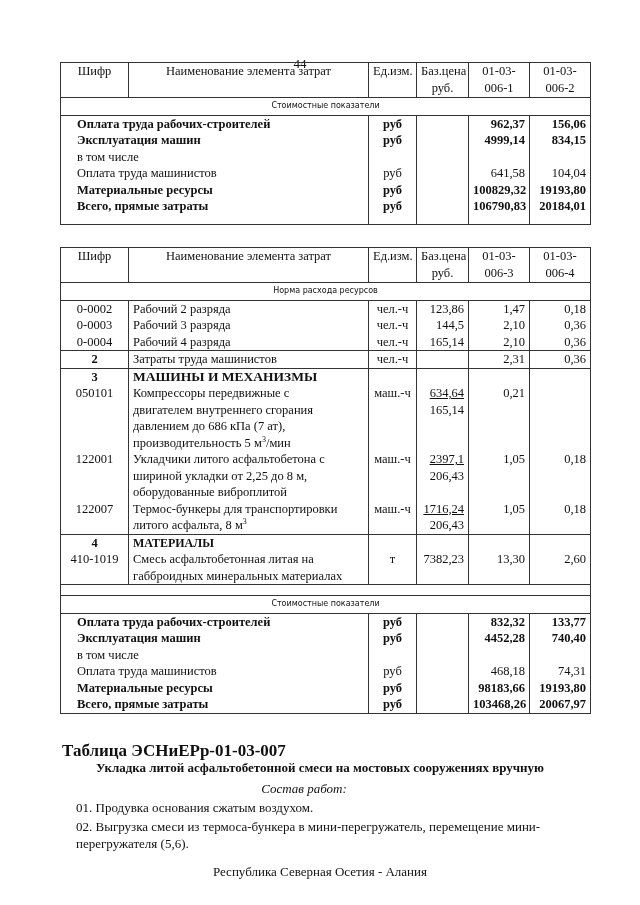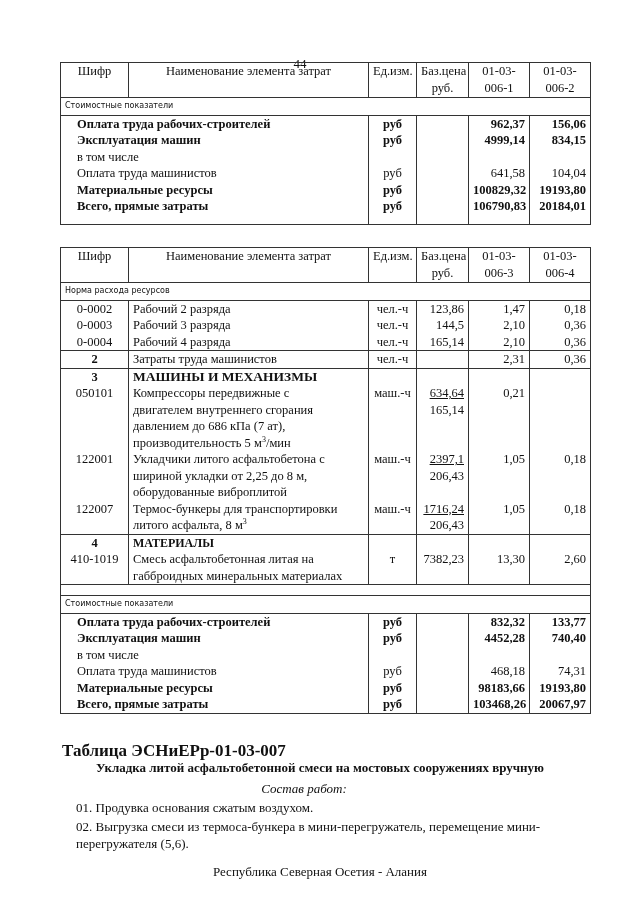--- a/index.html
+++ b/index.html
@@ -2,21 +2,21 @@
 <html><head>
 <meta charset="utf-8">
 <style>
   html, body { margin: 0; padding: 0; background: #ffffff; }
   body { width: 640px; height: 905px; position: relative; overflow: hidden;
          font-family: "Liberation Serif", serif; color: #111; font-size: 12.5px; }
   .page-num { position: absolute; top: 32px; left: 0; width: 600px; text-align: center; font-size: 13px; margin-top: 24px; }
   table.t { position: absolute; left: 60px; width: 530px; border-collapse: collapse; table-layout: fixed; }
   table.t td { padding: 0 4px; vertical-align: top; line-height: 16.5px; }
   .hdr td { border: 1px solid #333; vertical-align: middle; text-align: center; height: 34px; line-height: 14px; }
-  .sub td { border: 1px solid #333; text-align: left; font-family: "DejaVu Sans", sans-serif; font-size: 8px; height: 14px; line-height: 14px; padding-right: 4px; }
+  .sub td { border: 1px solid #333; text-align: center; font-family: "DejaVu Sans", sans-serif; font-size: 8px; height: 14px; line-height: 14px; padding-right: 4px; }
   .b { font-weight: bold; }
   .r { text-align: right; }
   .c { text-align: center; }
   .vl { border-left: 1px solid #333; border-right: 1px solid #333; }
   .lb { border-left: 1px solid #333; }
   .rb { border-right: 1px solid #333; }
   .bt td { border-top: 1px solid #333; }
   .bb td { border-bottom: 1px solid #333; }
   .ul { text-decoration: underline; }
   sup { font-size: 8px; line-height: 0; }

